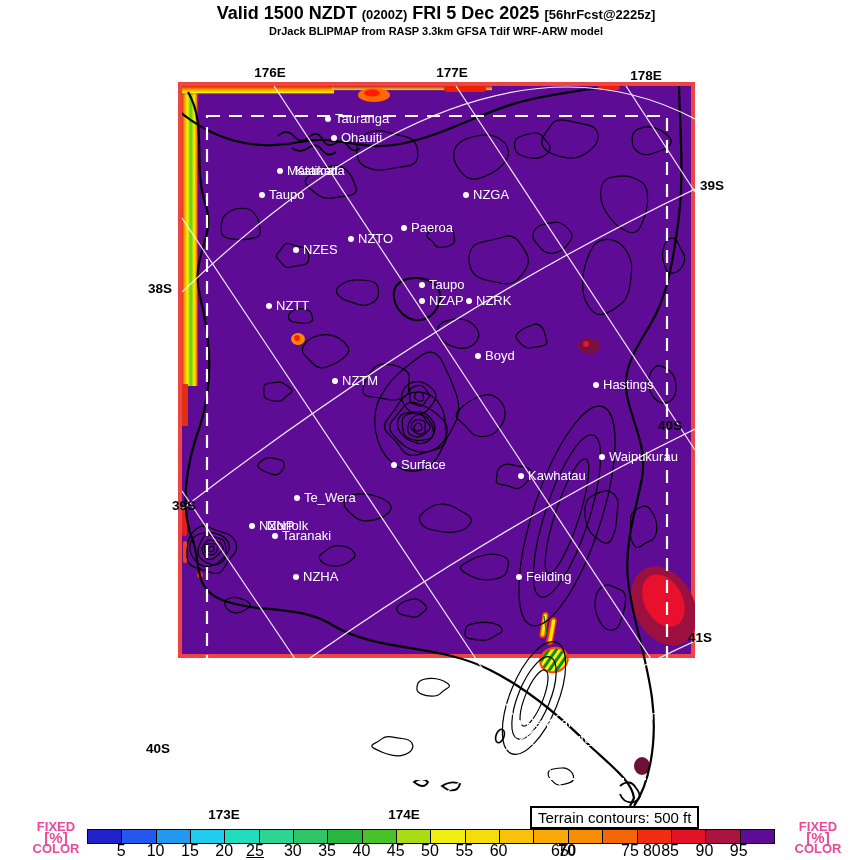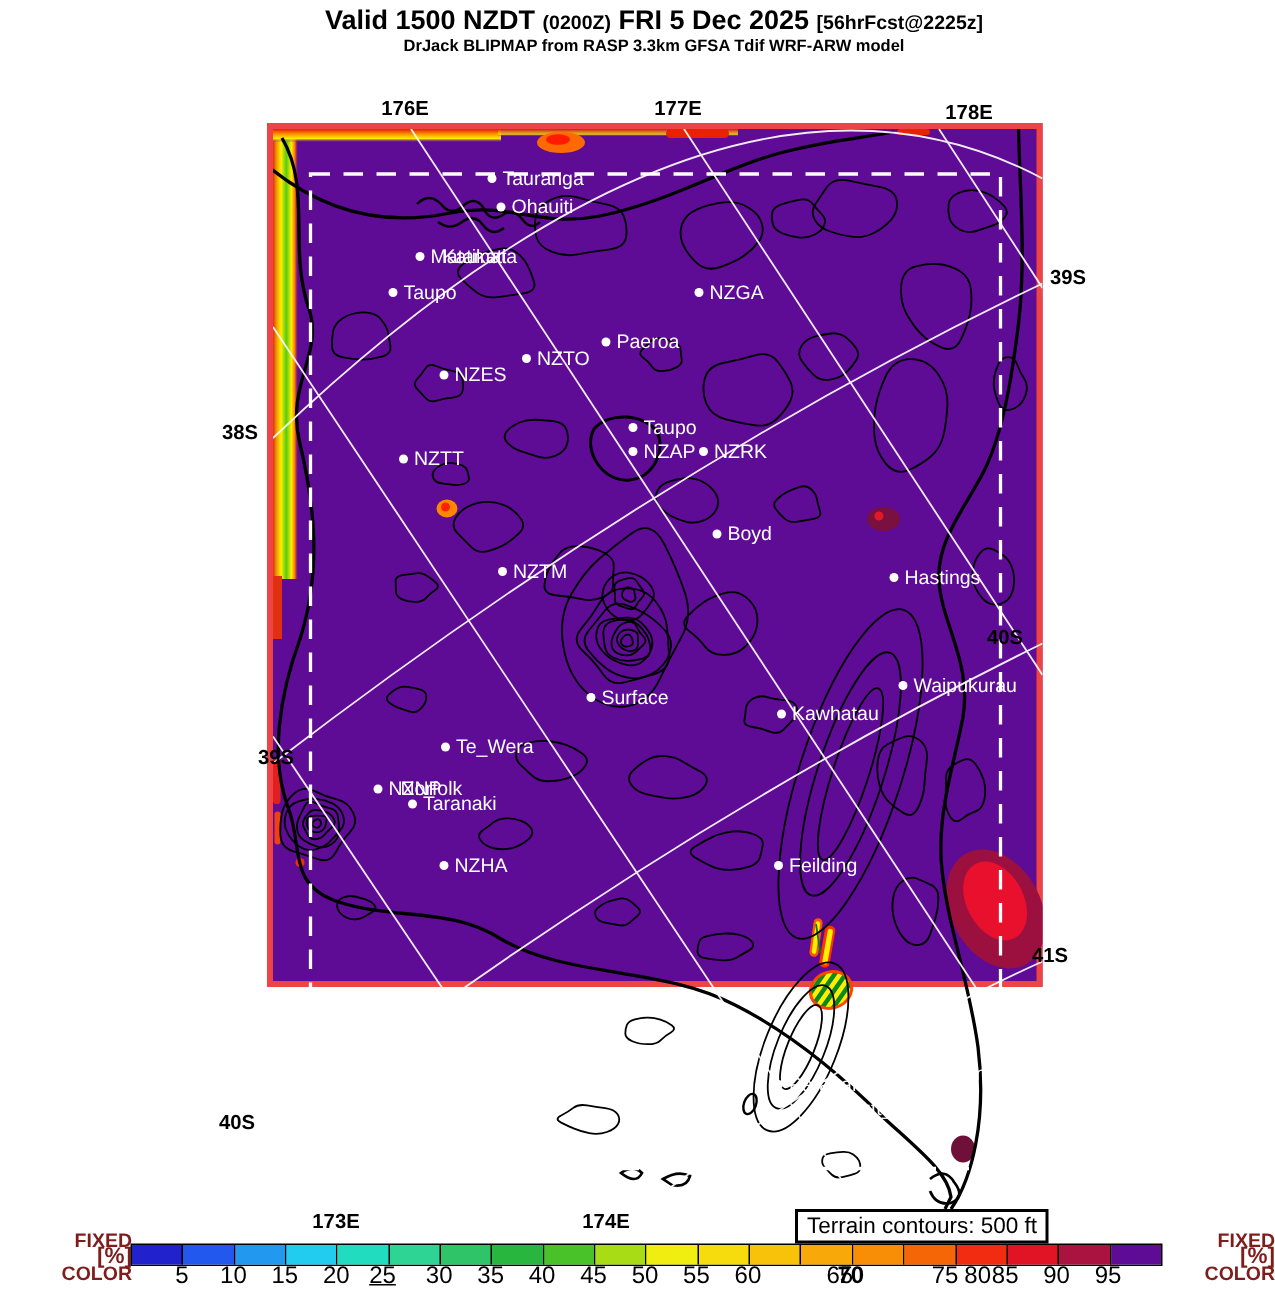--- a/index.html
+++ b/index.html
@@ -30,21 +30,21 @@
   #terrain-note{position:absolute;left:530px;top:806px;background:#fff;border:2px solid #000;
                 font-size:15px;padding:0px 6px;height:19px;line-height:19px;color:#000;white-space:nowrap}
 
   
   #colorbar{position:absolute;left:87px;top:829px;width:686px;height:13px;border:1px solid #000;
             display:flex;box-sizing:content-box}
   #colorbar .seg{flex:1;border-right:1px solid #000}
   #colorbar .seg:last-child{border-right:none}
   #ticks{position:absolute;left:87px;top:842px;width:686px;height:18px}
   .tick{position:absolute;top:0;transform:translateX(-50%);font-size:16px;color:#000}
-  .fixed-lab{position:absolute;width:64px;color:#7f1d1d;font-weight:bold;font-size:13px;line-height:11px;text-align:right}
+  .fixed-lab{position:absolute;width:64px;color:#ec4899;font-weight:bold;font-size:13px;line-height:11px;text-align:center}
   .fixed-lab .pct{display:block;font-size:15px}
 </style>
 </head>
 <body>
 
 <div id="header">
   <div class="sub">
     <span>Valid 1500 NZDT</span>
     <span class="small">(0200Z)</span>
     <span>FRI 5 Dec 2025</span>

